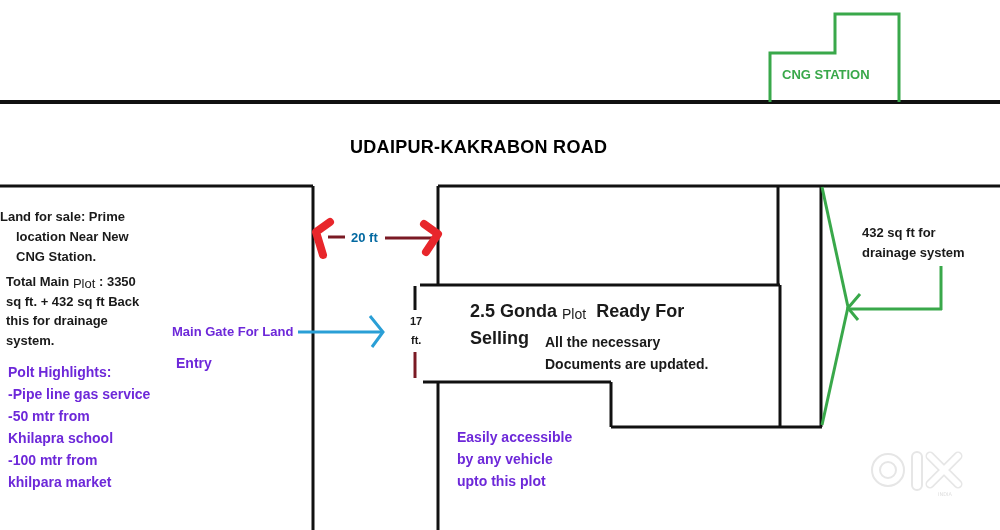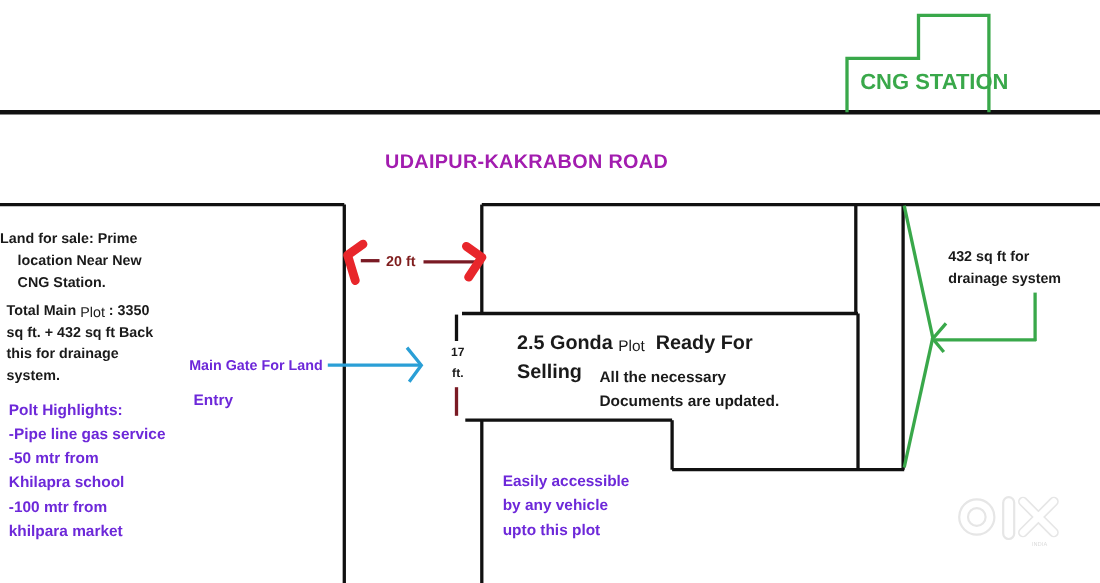--- a/index.html
+++ b/index.html
@@ -8,23 +8,23 @@
       width: 1000px;
       height: 530px;
       background: #ffffff;
       overflow: hidden;
       font-family: "Liberation Sans", "DejaVu Sans", sans-serif;
     }
     #lines { position: absolute; left: 0; top: 0; }
     .txt { position: absolute; margin: 0; white-space: pre; font-weight: bold; }
     .black { color: #1a1a1a; }
     .blue { color: #6d28d9; }
-    .brown { color: #a21caf; }
+    .brown { color: #000000; }
     .green { color: #39a84a; }
-    .maroon { color: #7f1d1d; }
+    .maroon { color: #0369a1; }
     .small { font-size: 13px; line-height: 22px; }
     .mid { font-size: 14px; line-height: 22px; }
     .big { font-size: 18px; line-height: 26px; }
     .road { font-size: 18px; letter-spacing: 0.3px; }
     .sub { font-size: 13px; font-weight: normal; vertical-align: -2px; }
     .olx { position: absolute; left: 868px; top: 448px; width: 100px; height: 50px; }
   </style>
 </head>
 <body>
 
@@ -66,21 +66,21 @@
 
     <line x1="822" y1="187" x2="848" y2="307" stroke="#39a84a" stroke-width="3"></line>
     <line x1="848" y1="307" x2="822" y2="425" stroke="#39a84a" stroke-width="3"></line>
     <line x1="850" y1="309" x2="942" y2="309" stroke="#39a84a" stroke-width="3"></line>
     <line x1="941" y1="266" x2="941" y2="310" stroke="#39a84a" stroke-width="3"></line>
     <polyline points="860,294 848,308 858,320" fill="none" stroke="#39a84a" stroke-width="3"></polyline>
   </svg>
 
   <div class="txt brown road" style="left:350px; top:137px;">UDAIPUR-KAKRABON ROAD</div>
 
-  <div class="txt green mid" style="left:782px; top:64px; font-size:20px;">CNG STATION</div>
+  <div class="txt green mid" style="left:782px; top:64px; font-size:13px;">CNG STATION</div>
 
   <div class="txt black small" style="left:0; top:206px;text-align:center;">Land for sale: Prime</div>
   <div class="txt black small" style="left:16px; top:226px;">location Near New</div>
   <div class="txt black small" style="left:16px; top:246px;">CNG Station.</div>
 
   <div class="txt black small" style="left:6px; top:271px;"><span>Total Main </span><span class="sub">Plot</span><span> : 3350</span></div>
   <div class="txt black small" style="left:6px; top:291px;">sq ft. + 432 sq ft Back</div>
   <div class="txt black small" style="left:6px; top:310px;">this for drainage</div>
   <div class="txt black small" style="left:6px; top:330px;">system.</div>
 

